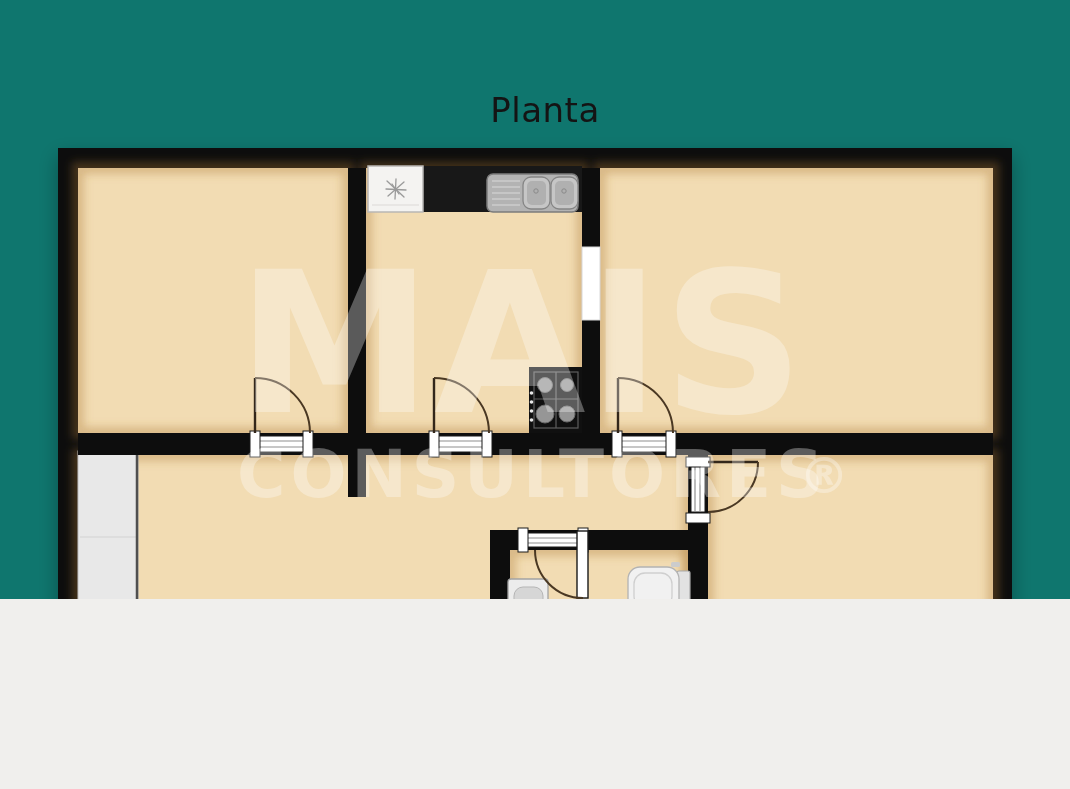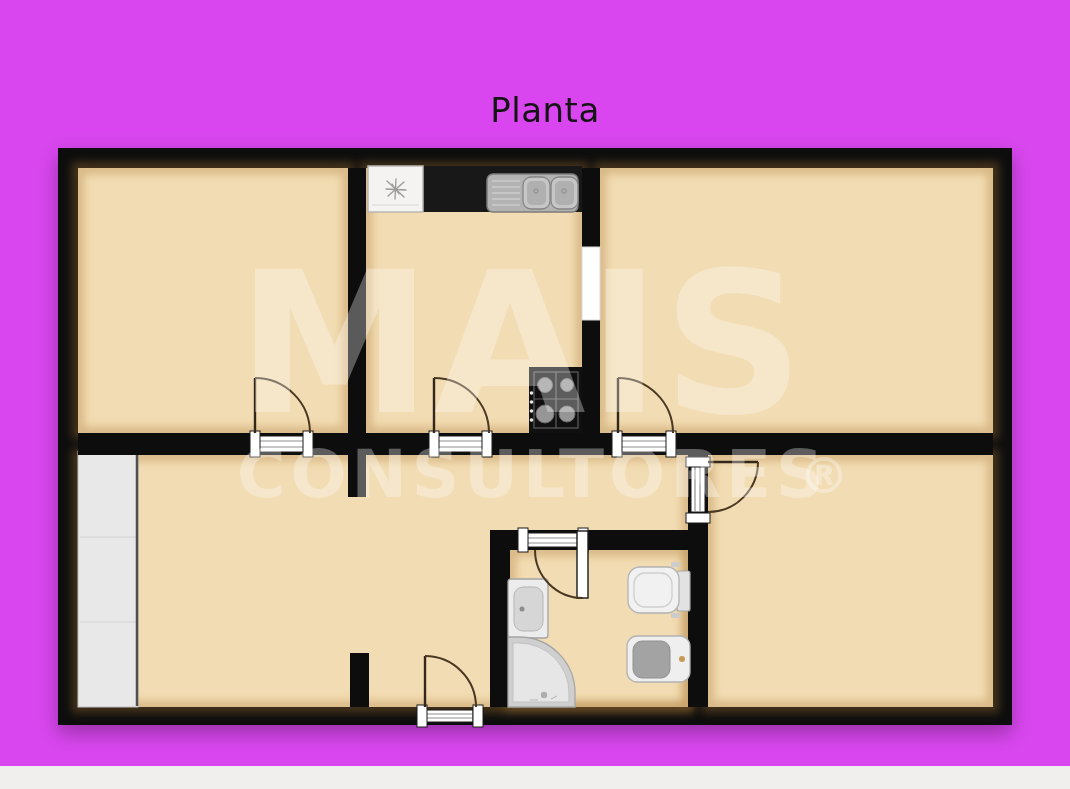--- a/index.html
+++ b/index.html
@@ -2,23 +2,23 @@
 <html><head>
 <meta charset="utf-8">
 <style>
   html,body{margin:0;padding:0;}
   body{
     background:#f0efed;
     font-family:"DejaVu Sans","Liberation Sans",sans-serif;
   }
   .stage{
     position:relative;
-    width:1070px;height:766px;
+    width:1070px;height:599px;
     margin:0 auto;
-    background:#d946ef;
+    background:#0f766e;
     overflow:hidden;
   }
   .stage svg{position:absolute;left:0;top:0;}
   text{font-family:"DejaVu Sans","Liberation Sans",sans-serif;}
   .title-text{
     font-size:34px;
     fill:#141414;
     letter-spacing:0.5px;
   }
   .wm1{

